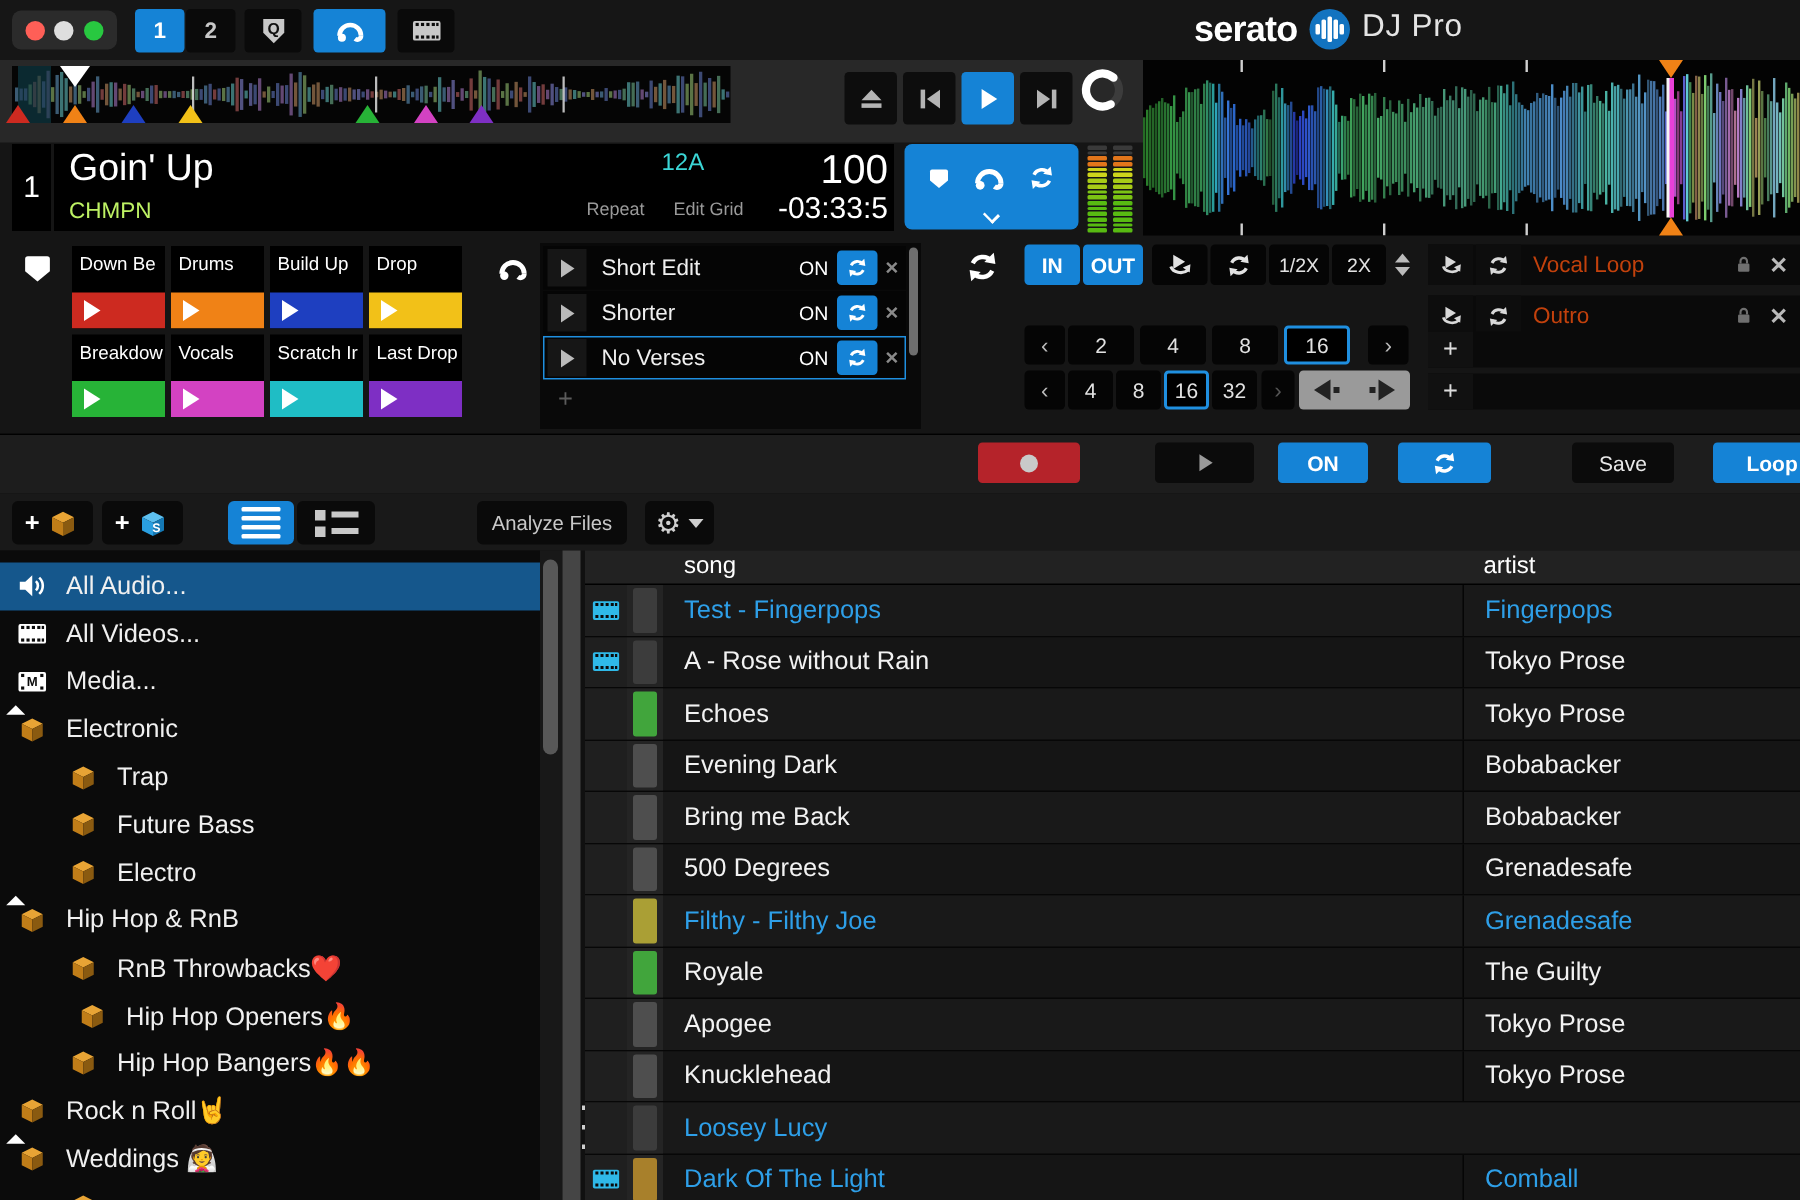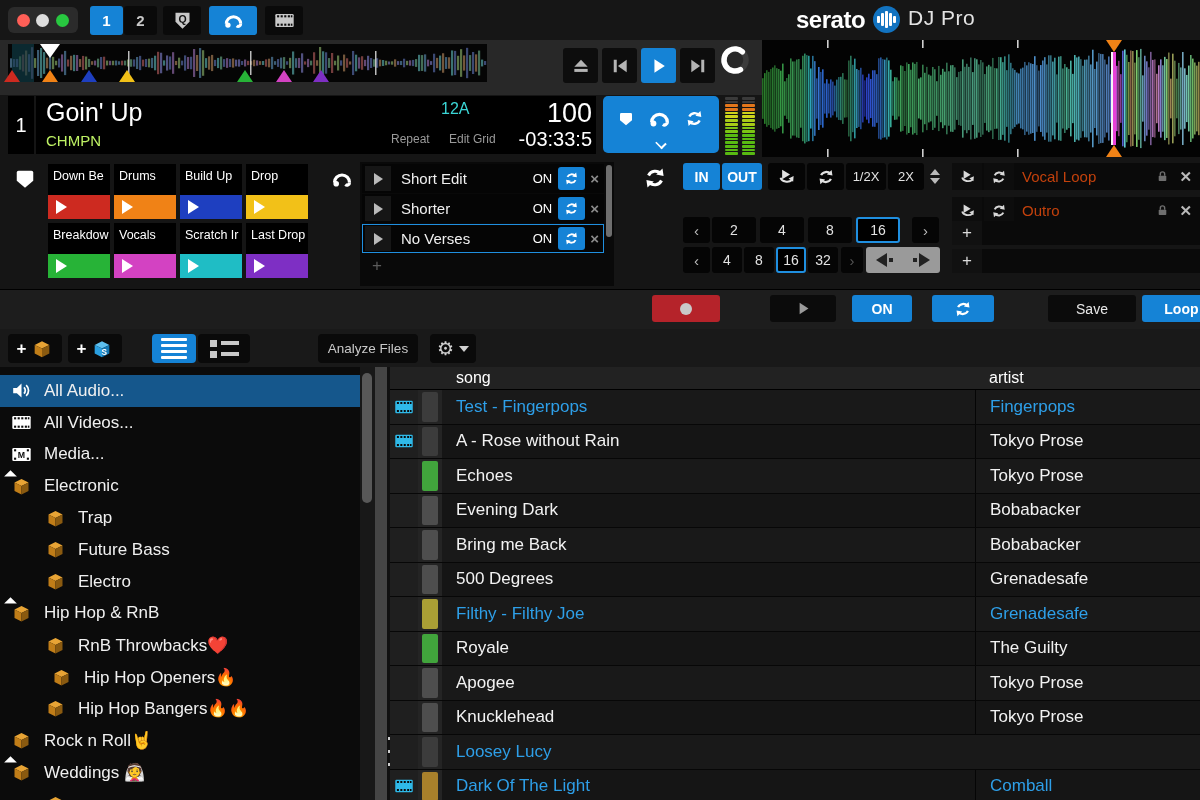--- a/index.html
+++ b/index.html
@@ -980,21 +980,21 @@
       <svg width="17" height="17" style="color:#9a9a9a">
             <use href="#i-play"></use>
           </svg>
     </button>
     <button class="bb blue" style="left:852px;width:60px">ON</button>
     <button class="bb blue" style="left:932px;width:62px">
       <svg width="18" height="18">
             <use href="#i-loop"></use>
           </svg>
     </button>
-    <button class="bb" style="left:1048px;width:88px">Save</button>
+    <button class="bb" style="left:1048px;width:68px">Save</button>
     <button class="bb blue" style="left:1142px;width:92px">Loop S</button>
   </div>
 </section>
 
 <section class="library">
   <div class="libbar">
     <button class="lb-btn" style="left:8px;width:54px">
       <span class="plus">+</span>
       <svg width="22" height="22">
             <use href="#i-crate"></use>

